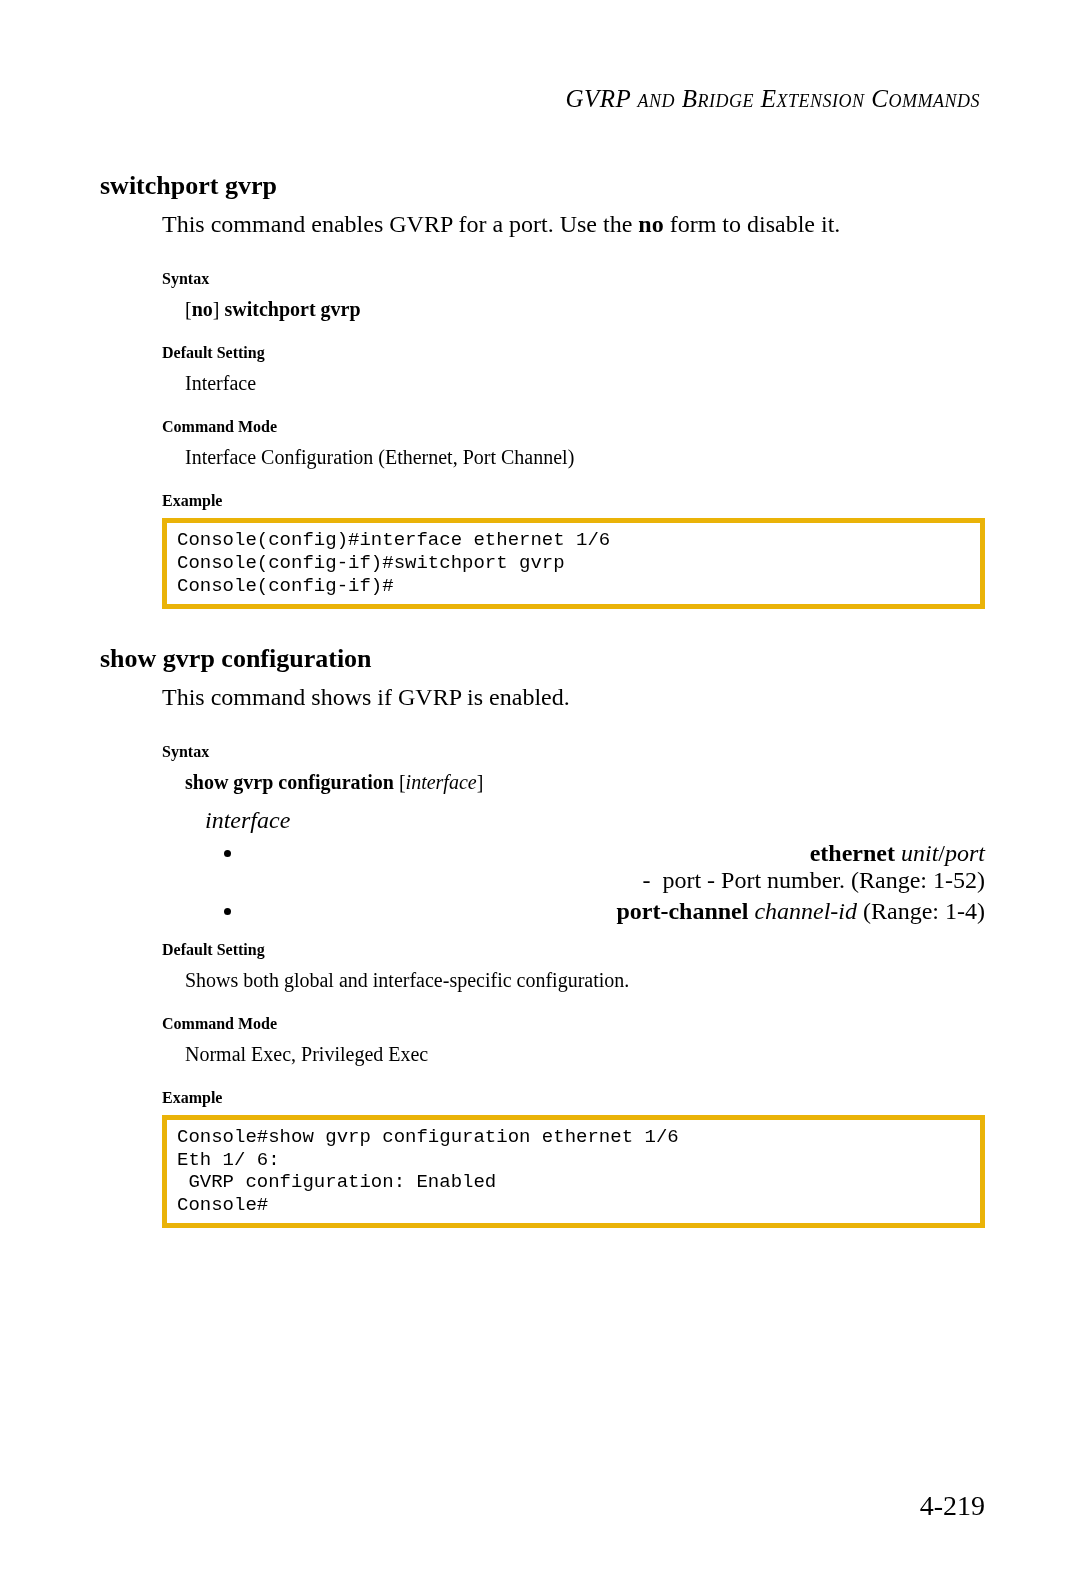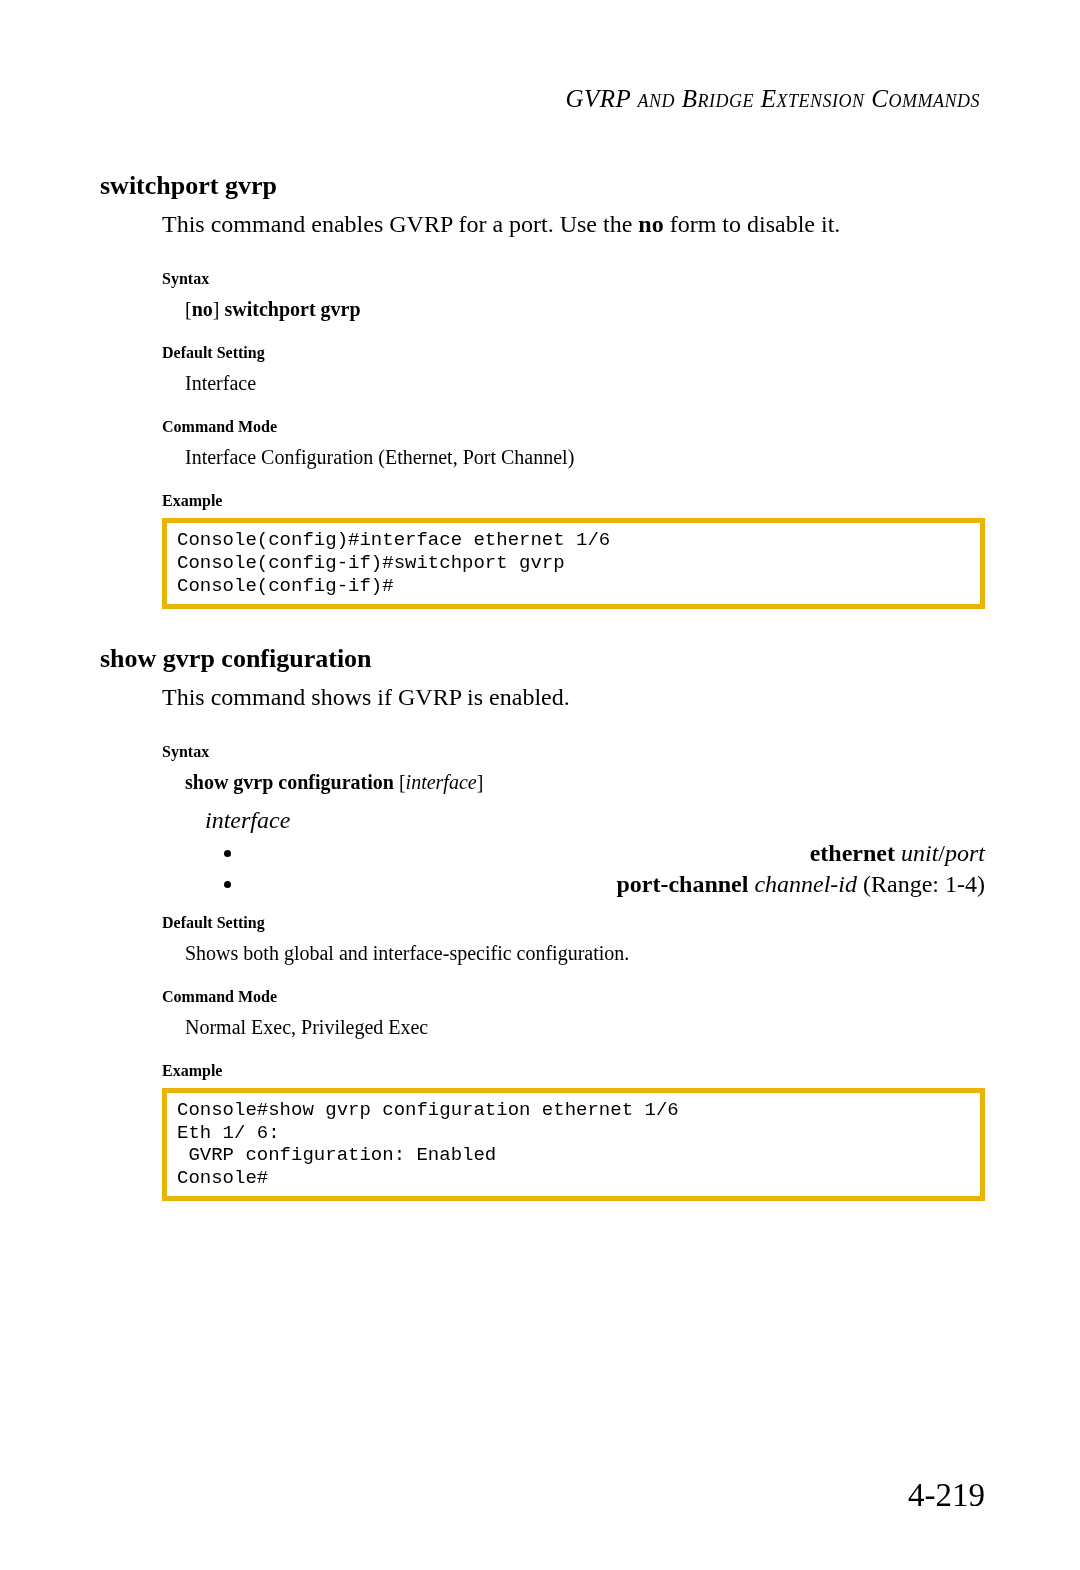--- a/index.html
+++ b/index.html
@@ -82,23 +82,23 @@
       margin-bottom: 4px;
       padding-left: 4px;
     }
     .inner-item {
       margin-left: 28px;
       font-size: 24px;
       margin-bottom: 2px;
     }
     .page-num {
       position: absolute;
-      bottom: 56px;
+      bottom: 48px;
       right: 95px;
-      font-size: 33px;
+      font-size: 28px;
     }
   </style>
 </head>
 <body>
 
 <div class="header">GVRP and Bridge Extension Commands</div>
 
 <div class="section-title">switchport gvrp</div>
 <div class="body-text">
   <span>This command enables GVRP for a port. Use the </span><span class="bold">no</span><span> form to disable it.</span>
@@ -125,20 +125,21 @@
 
 <div class="sub-heading">Syntax</div>
 <div class="indented-text" style="margin-bottom:12px;">
   <span class="bold">show gvrp configuration</span> [<span class="italic">interface</span>]
 </div>
 
 <div class="param-line">interface</div>
 <ul class="outer-list">
   <li>
     <span class="bold">ethernet</span><span class="italic"> unit</span><span>/</span><span class="italic">port</span>
+    <div class="inner-item">-&nbsp;&nbsp;<span>port - Port number. (Range: 1-52)</span></div>
   </li>
   <li>
     <span class="bold">port-channel</span><span class="italic"> channel-id</span><span> (Range: 1-4)</span>
   </li>
 </ul>
 
 <div class="sub-heading" style="margin-top:16px;">Default Setting</div>
 <div class="indented-text">Shows both global and interface-specific configuration.</div>
 
 <div class="sub-heading">Command Mode</div>

